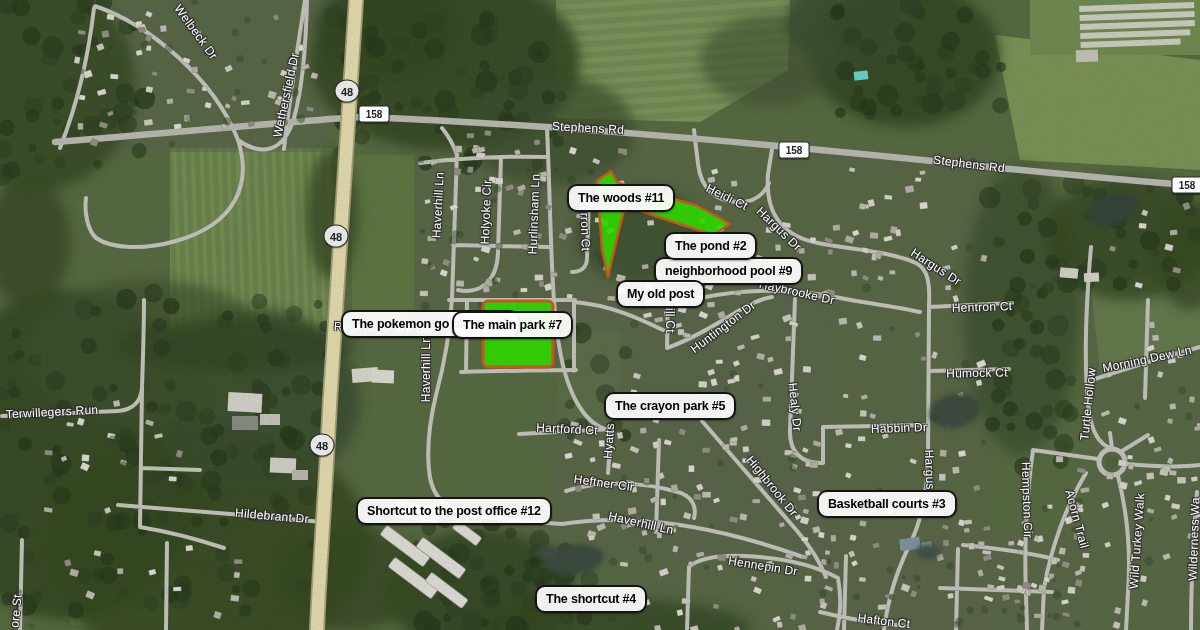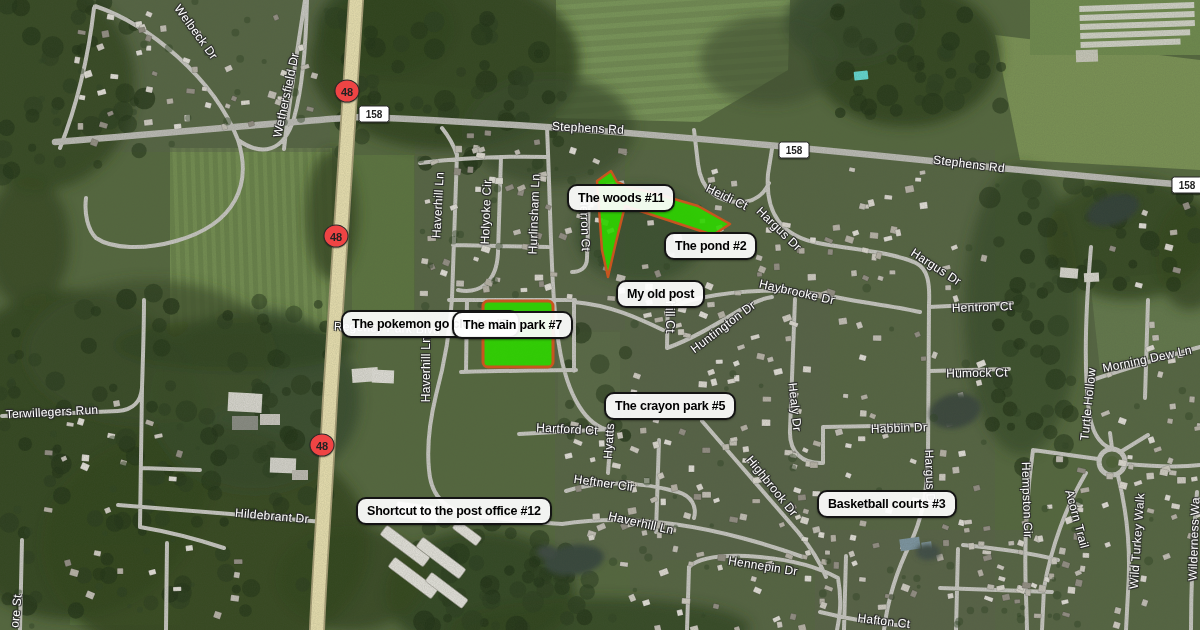--- a/index.html
+++ b/index.html
@@ -9,21 +9,21 @@
   #basemap{z-index:0;}
   #overlay-svg{z-index:2;}
   #labels-layer,#shields-layer,#bubbles-layer{position:absolute;left:0;top:0;width:100%;height:100%;}
   #labels-layer{z-index:3;pointer-events:none;}
   #shields-layer{z-index:4;pointer-events:none;}
   #bubbles-layer{z-index:5;}
   .road-label{position:absolute;color:#fff;font:500 12px "Liberation Sans",sans-serif;
     letter-spacing:.25px;white-space:nowrap;transform-origin:center;
     text-shadow:-1px -1px 0 rgba(45,45,45,.95),1px -1px 0 rgba(45,45,45,.95),
                -1px 1px 0 rgba(45,45,45,.95),1px 1px 0 rgba(45,45,45,.95),0 0 3px rgba(0,0,0,.55);}
-  .shield-circle{position:absolute;width:23px;height:21px;background:#ef4444;border:1.5px solid #2a2a2a;
+  .shield-circle{position:absolute;width:23px;height:21px;background:#e5e5e5;border:1.5px solid #2a2a2a;
     border-radius:50%;display:flex;align-items:center;justify-content:center;
     font:bold 11px "Liberation Sans",sans-serif;color:#222;transform:translate(-50%,-50%);
     box-shadow:0 1px 1px rgba(0,0,0,.3);}
   .shield-rect{position:absolute;width:29px;height:15px;background:#fff;border:1.5px solid #2a2a2a;
     border-radius:3px;display:flex;align-items:center;justify-content:center;
     font:bold 10px "Liberation Sans",sans-serif;color:#222;transform:translate(-50%,-50%);
     box-shadow:0 1px 1px rgba(0,0,0,.3);}
   .bubble{position:absolute;background:rgba(255,255,255,.93);border:2.5px solid #141414;
     border-radius:10px;padding:5px 9px;font:bold 12.5px "Liberation Sans",sans-serif;
     letter-spacing:-.2px;color:#000;white-space:nowrap;box-shadow:0 1px 2px rgba(0,0,0,.35);
@@ -1226,20 +1226,22 @@
       <div class="shield-circle" style="left: 347px; top: 91px;">48</div>
       <div class="shield-circle" style="left: 336px; top: 236px;">48</div>
       <div class="shield-circle" style="left: 322px; top: 445px;">48</div>
       <div class="shield-rect" style="left: 374px; top: 114px;">158</div>
       <div class="shield-rect" style="left: 794px; top: 150px;">158</div>
       <div class="shield-rect" style="left: 1187px; top: 185px;">158</div>
     </div>
   <div id="bubbles-layer">
       <div class="bubble" style="left: 567px; top: 184px;">The woods #11</div>
       <div class="bubble" style="left: 341px; top: 310px;">The pokemon go cluster #7</div>
+      <div class="bubble" style="left: 654px; top: 257px;">neighborhood pool #9</div>
       <div class="bubble" style="left: 664px; top: 232px;">The pond #2</div>
       <div class="bubble" style="left: 616px; top: 280px;">My old post</div>
       <div class="bubble" style="left: 452px; top: 311px;">The main park #7</div>
       <div class="bubble" style="left: 604px; top: 392px;">The crayon park #5</div>
       <div class="bubble" style="left: 356px; top: 497px;">Shortcut to the post office #12</div>
       <div class="bubble" style="left: 817px; top: 490px;">Basketball courts #3</div>
+      <div class="bubble" style="left: 535px; top: 585px;">The shortcut #4</div>
     </div>
 </div>
 
 </body></html>

